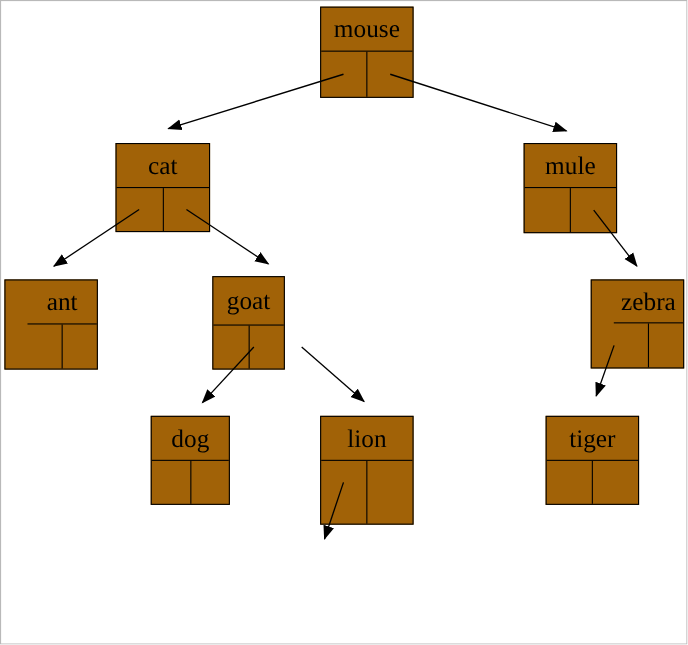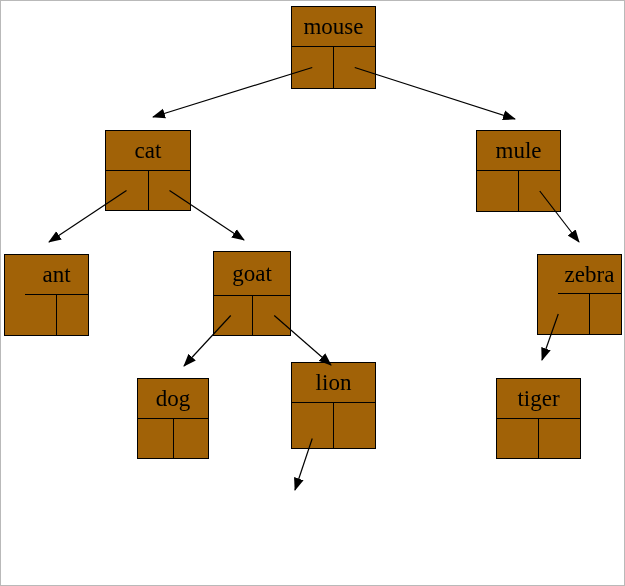--- a/index.html
+++ b/index.html
@@ -97,42 +97,42 @@
         <div class="node-cell"></div>
       </div>
     </div>
     <div class="node" style="left: 3px; top: 253px; width: 85px; height: 82px; padding-left: 20px;">
       <div class="node-label" style="height: 40px;">ant</div>
       <div class="node-cells">
         <div class="node-cell"></div>
         <div class="node-cell"></div>
       </div>
     </div>
-    <div class="node" style="left: 212px; top: 250px; width: 78px; height: 85px; justify-content: flex-end;">
+    <div class="node" style="left: 192px; top: 250px; width: 66px; height: 85px; justify-content: flex-end;">
       <div class="node-label" style="height: 44px;">goat</div>
       <div class="node-cells">
         <div class="node-cell"></div>
         <div class="node-cell"></div>
       </div>
     </div>
     <div class="node" style="left: 536px; top: 253px; width: 85px; height: 81px; padding-left: 20px;">
       <div class="node-label" style="height: 39px;">zebra</div>
       <div class="node-cells">
         <div class="node-cell"></div>
         <div class="node-cell"></div>
       </div>
     </div>
     <div class="node" style="left: 136px; top: 377px; width: 72px; height: 81px;">
       <div class="node-label" style="height: 40px;">dog</div>
       <div class="node-cells">
         <div class="node-cell"></div>
         <div class="node-cell"></div>
       </div>
     </div>
-    <div class="node" style="left: 290px; top: 361px; width: 85px; height: 87px;">
+    <div class="node" style="left: 290px; top: 377px; width: 85px; height: 99px;">
       <div class="node-label" style="height: 40px;">lion</div>
       <div class="node-cells">
         <div class="node-cell"></div>
         <div class="node-cell"></div>
       </div>
     </div>
     <div class="node" style="left: 495px; top: 377px; width: 85px; height: 81px;">
       <div class="node-label" style="height: 40px;">tiger</div>
       <div class="node-cells">
         <div class="node-cell"></div>

